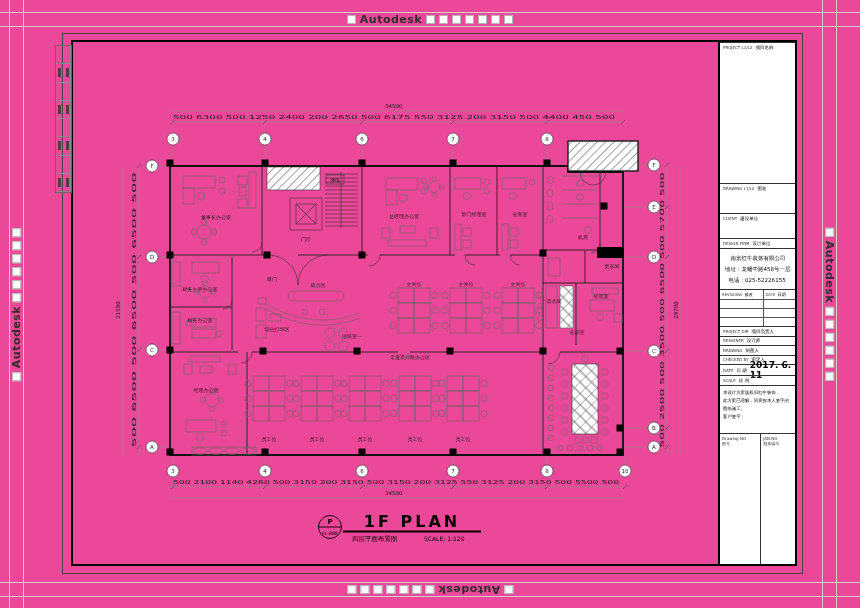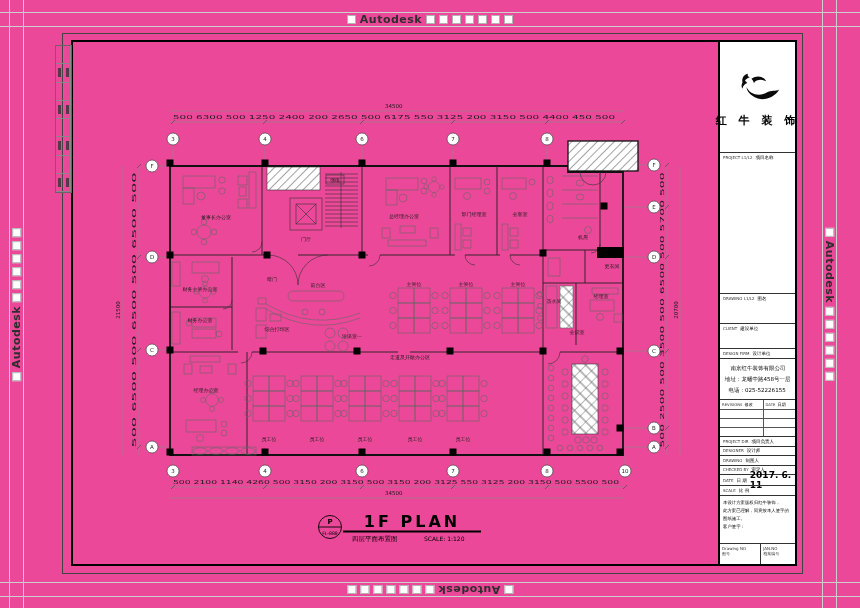--- a/index.html
+++ b/index.html
@@ -482,29 +482,20 @@
       <text x="330" y="524" text-anchor="middle" font-size="7" font-weight="bold" fill="#000">P</text>
       <text x="330" y="535" text-anchor="middle" font-size="4.6" fill="#000">FL-888</text>
       <line x1="343" y1="531.5" x2="481" y2="531.5" stroke="#000" stroke-width="2.2"></line>
       <text class="bigtitle" x="412" y="527">1F PLAN</text>
       <text x="352" y="541" font-size="6.5" fill="#000">四层平面布置图</text>
       <text x="424" y="541" font-size="6" fill="#000">SCALE: 1:120</text>
     </g>
   </svg>
 
   <div class="titleblock">
-    <div class="tb-logo">
-      <svg width="46" height="40" viewBox="0 0 56 44">
-        <path fill="#0a0a0a" d="M16,6 C10,7 7,13 10,19 C11,14 14,11 18,10 C15,9 15,7 16,6 Z
-          M20,12 C27,7 35,9 38,15 C32,12 26,13 23,17 C22,14 21,13 20,12 Z
-          M14,22 C18,31 29,34 38,29 C45,25 49,28 54,25 C47,36 33,40 23,34 C17,30 14,26 14,22 Z
-          M12,14 C8,16 7,21 9,24 C10,20 12,18 15,17 Z"></path>
-      </svg>
-      <div class="tb-brand">红 牛 装 饰</div>
-    </div>
     <div class="tb-row h10">
       <span class="en">PROJECT L1/L2</span>
       <span class="cn">项目名称</span>
     </div>
     <div class="tb-space" style="height:131px"></div>
     <div class="tb-row h10">
       <span class="en">DRAWING L1/L2</span>
       <span class="cn">图名</span>
     </div>
     <div class="tb-space" style="height:20px"></div>

